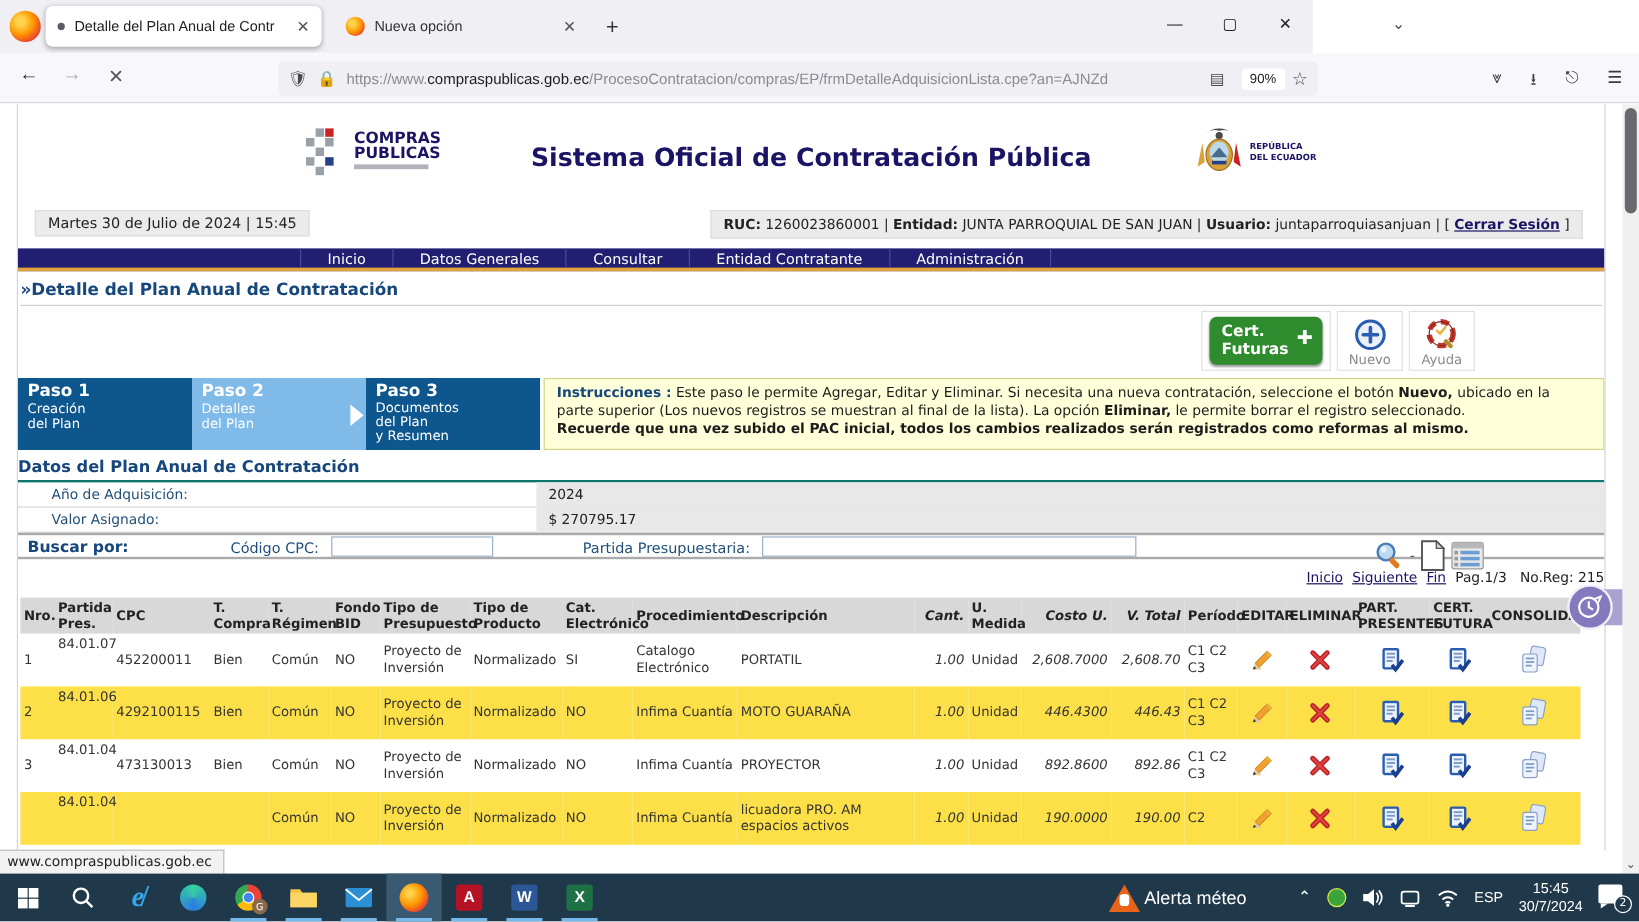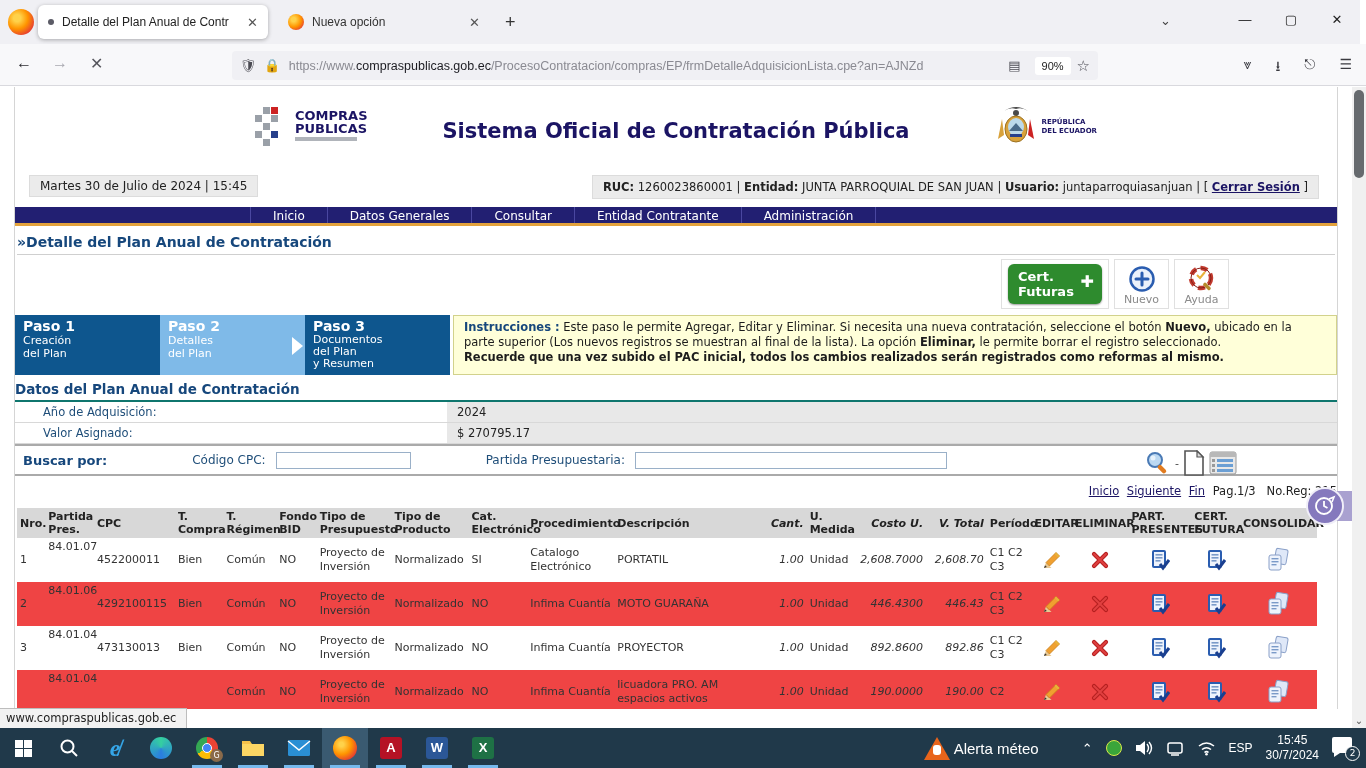--- a/index.html
+++ b/index.html
@@ -1,20 +1,20 @@
 <!DOCTYPE html>
 <html><head>
 <meta charset="utf-8">
 <style>
   * { margin:0; padding:0; box-sizing:border-box; }
   html,body { width:1366px; height:768px; overflow:hidden; }
   body { font-family:"DejaVu Sans","Liberation Sans",sans-serif; background:#ffffff; position:relative; }
 
   
-  .tabbar { position:absolute; top:0; left:0; width:1360px; height:44px; background:#f0f0f4; }
+  .tabbar { position:absolute; top:0; left:0; width:1094px; height:44px; background:#f0f0f4; }
   .fox-btn { position:absolute; left:8px; top:9px; width:26px; height:26px; border-radius:50%;
              background:radial-gradient(circle at 35% 35%, #ffd24a 15%, #ff9500 45%, #e8432e 75%, #b5007f 100%); }
   .tab { position:absolute; top:5px; height:34px; border-radius:6px; display:flex; align-items:center; padding:0 10px; font-family:"Liberation Sans",sans-serif; font-size:12px; color:#222; }
   .tab.active { left:38px; width:230px; background:#ffffff; box-shadow:0 1px 4px rgba(0,0,0,.3); }
   .tab.inactive { left:278px; width:212px; background:transparent; color:#333; }
   .tab .dot { width:6px; height:6px; border-radius:50%; background:#5b5b66; margin-right:8px; flex:none; }
   .tab .fav { width:16px; height:16px; border-radius:50%; margin-right:8px; flex:none;
               background:radial-gradient(circle at 35% 35%, #ffd24a 15%, #ff9500 50%, #e8432e 80%, #b5007f 100%); }
   .tab .t { flex:1; overflow:hidden; white-space:nowrap; }
   .tab .x { color:#555; font-size:13px; margin-left:8px; flex:none; }
@@ -75,37 +75,37 @@
   .instr { flex:1; margin-left:3px; background:#ffffd9; border:1px solid #d2d28c; padding:4px 10px; font-size:11.5px; color:#1c1c1c; line-height:15px; }
   .instr .lbl { color:#16477c; font-weight:bold; }
   .instr b { font-weight:bold; }
   .instr .bold-line { font-weight:bold; }
 
   .plan-title { margin-top:6px; font-size:13.5px; font-weight:bold; color:#16477c; border-bottom:2px solid #0f766e; padding-bottom:3px; }
   .plan-row { display:flex; height:21px; border-bottom:1px solid #d8d8d8; font-size:11.5px; align-items:center; }
   .plan-row .pl { width:432px; padding-left:28px; color:#1f4e79; }
   .plan-row .pv { flex:1; background:#e8e8e8; height:100%; line-height:20px; padding-left:10px; color:#222; }
 
-  .search-bar { border-top:2px solid #aaa; border-bottom:2px solid #aaa; height:32px; display:flex; align-items:center; position:relative; }
+  .search-bar { border-top:2px solid #aaa; border-bottom:2px solid #aaa; height:22px; display:flex; align-items:flex-end; position:relative; }
   .search-lbl { font-size:13px; font-weight:bold; color:#16477c; margin-left:8px; }
   .cpc-lbl { font-size:12px; color:#1f4e79; margin-left:85px; }
   .inp { height:17px; border:1px solid #9ab0c8; background:#fff; margin-left:10px; }
   .cpc-inp { width:135px; }
   .partida-lbl { font-size:12px; color:#1f4e79; margin-left:75px; }
   .partida-inp { width:312px; }
   .search-icons { position:absolute; right:100px; top:4px; display:flex; align-items:center; gap:4px; }
 
   .pager { margin-top:8px; font-size:11.5px; color:#222; padding-left:6px; margin-bottom:10px;text-align:right; }
   .pager a { color:#1b1464; text-decoration:underline; margin-right:4px; }
 
   table.pac { border-collapse:collapse; table-layout:fixed; width:1300px; margin-left:2px; font-size:11px; color:#333; }
   table.pac th { background:#d8d8d8; font-weight:bold; color:#222; text-align:left; padding:2px 3px; font-size:11px; line-height:13px; vertical-align:middle; }
   table.pac th.num, table.pac td.num { text-align:right;font-style:italic; }
   table.pac td { padding:3px 3px; vertical-align:middle; line-height:14px; height:44px; }
-  table.pac tr.alt td { background:#ef4444; }
+  table.pac tr.alt td { background:#fde047; }
   table.pac td.top { vertical-align:top; padding-top:2px; }
   .icn { display:block; margin:0 auto; }
 
   .statusbar-tip { position:absolute; left:0; bottom:40px; background:#f2f2f2; border:1px solid #bdbdbd; border-left:none; border-bottom:none; font-size:11.5px; color:#222; padding:2px 10px 3px 6px; z-index:30; }
 
   
   .pg-scroll { position:absolute; right:0; top:87px; width:14px; height:641px; background:#f0f0f0; z-index:5; }
   .pg-thumb { position:absolute; left:2px; top:3px; width:10px; height:88px; background:#666a6e; border-radius:5px; }
   .pg-down { position:absolute; left:0; bottom:2px; width:14px; text-align:center; font-size:10px; color:#555; }
 

